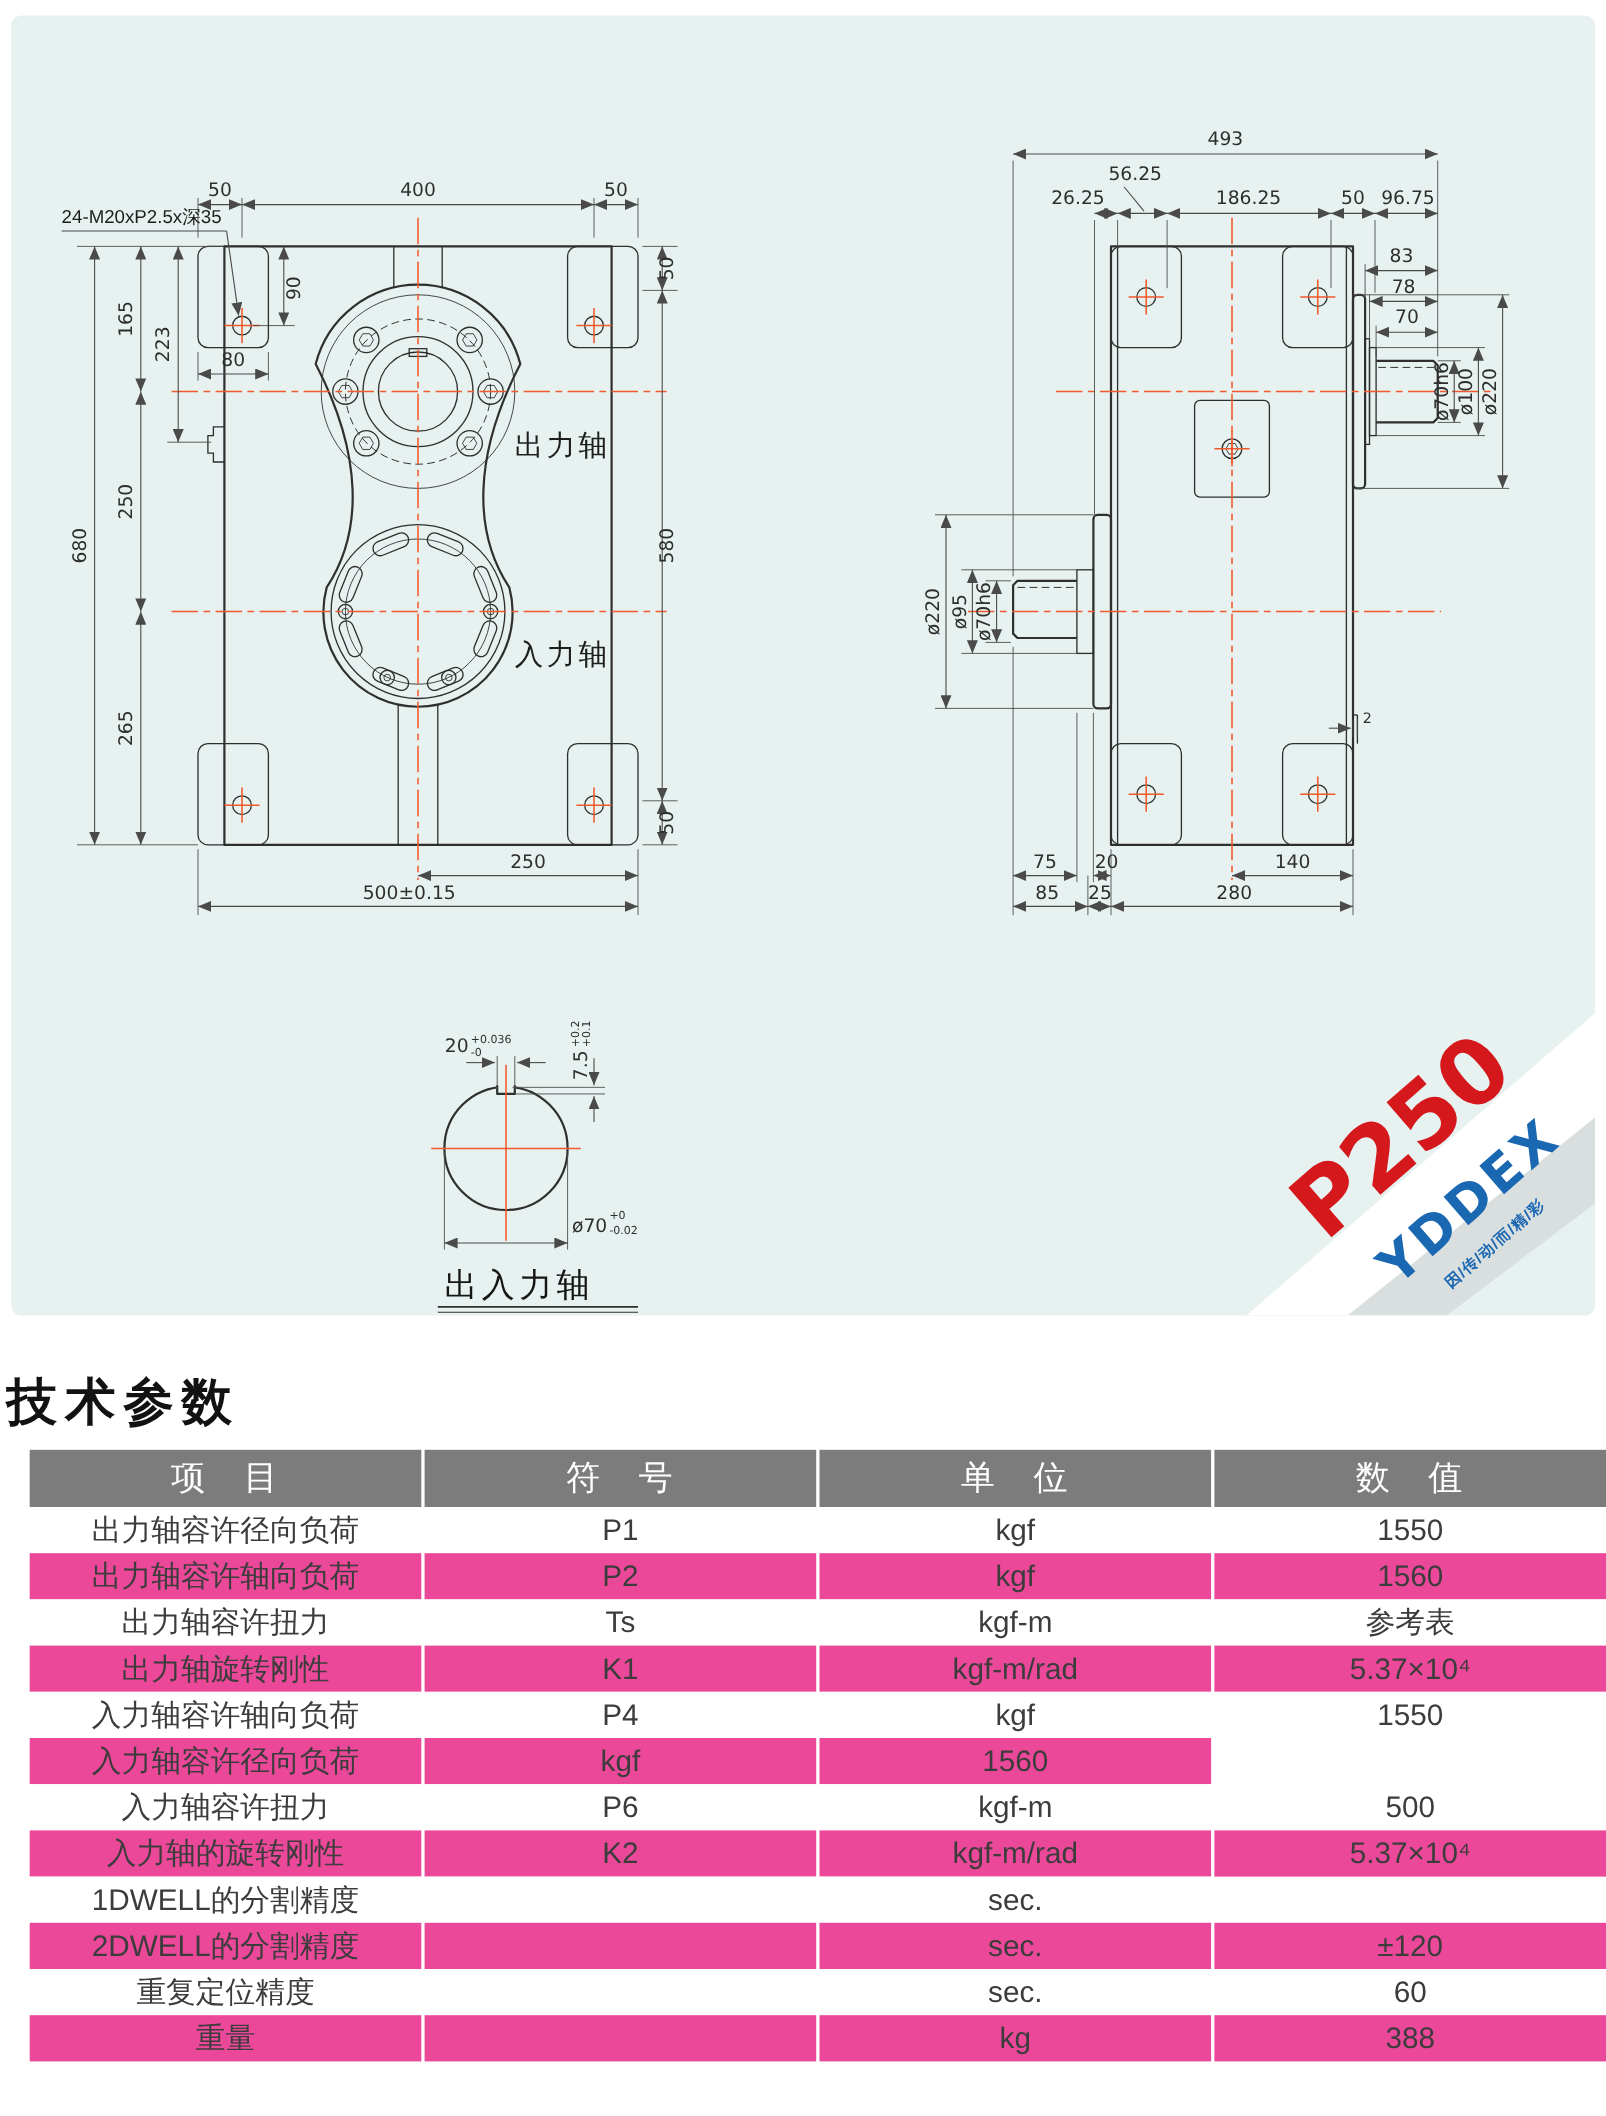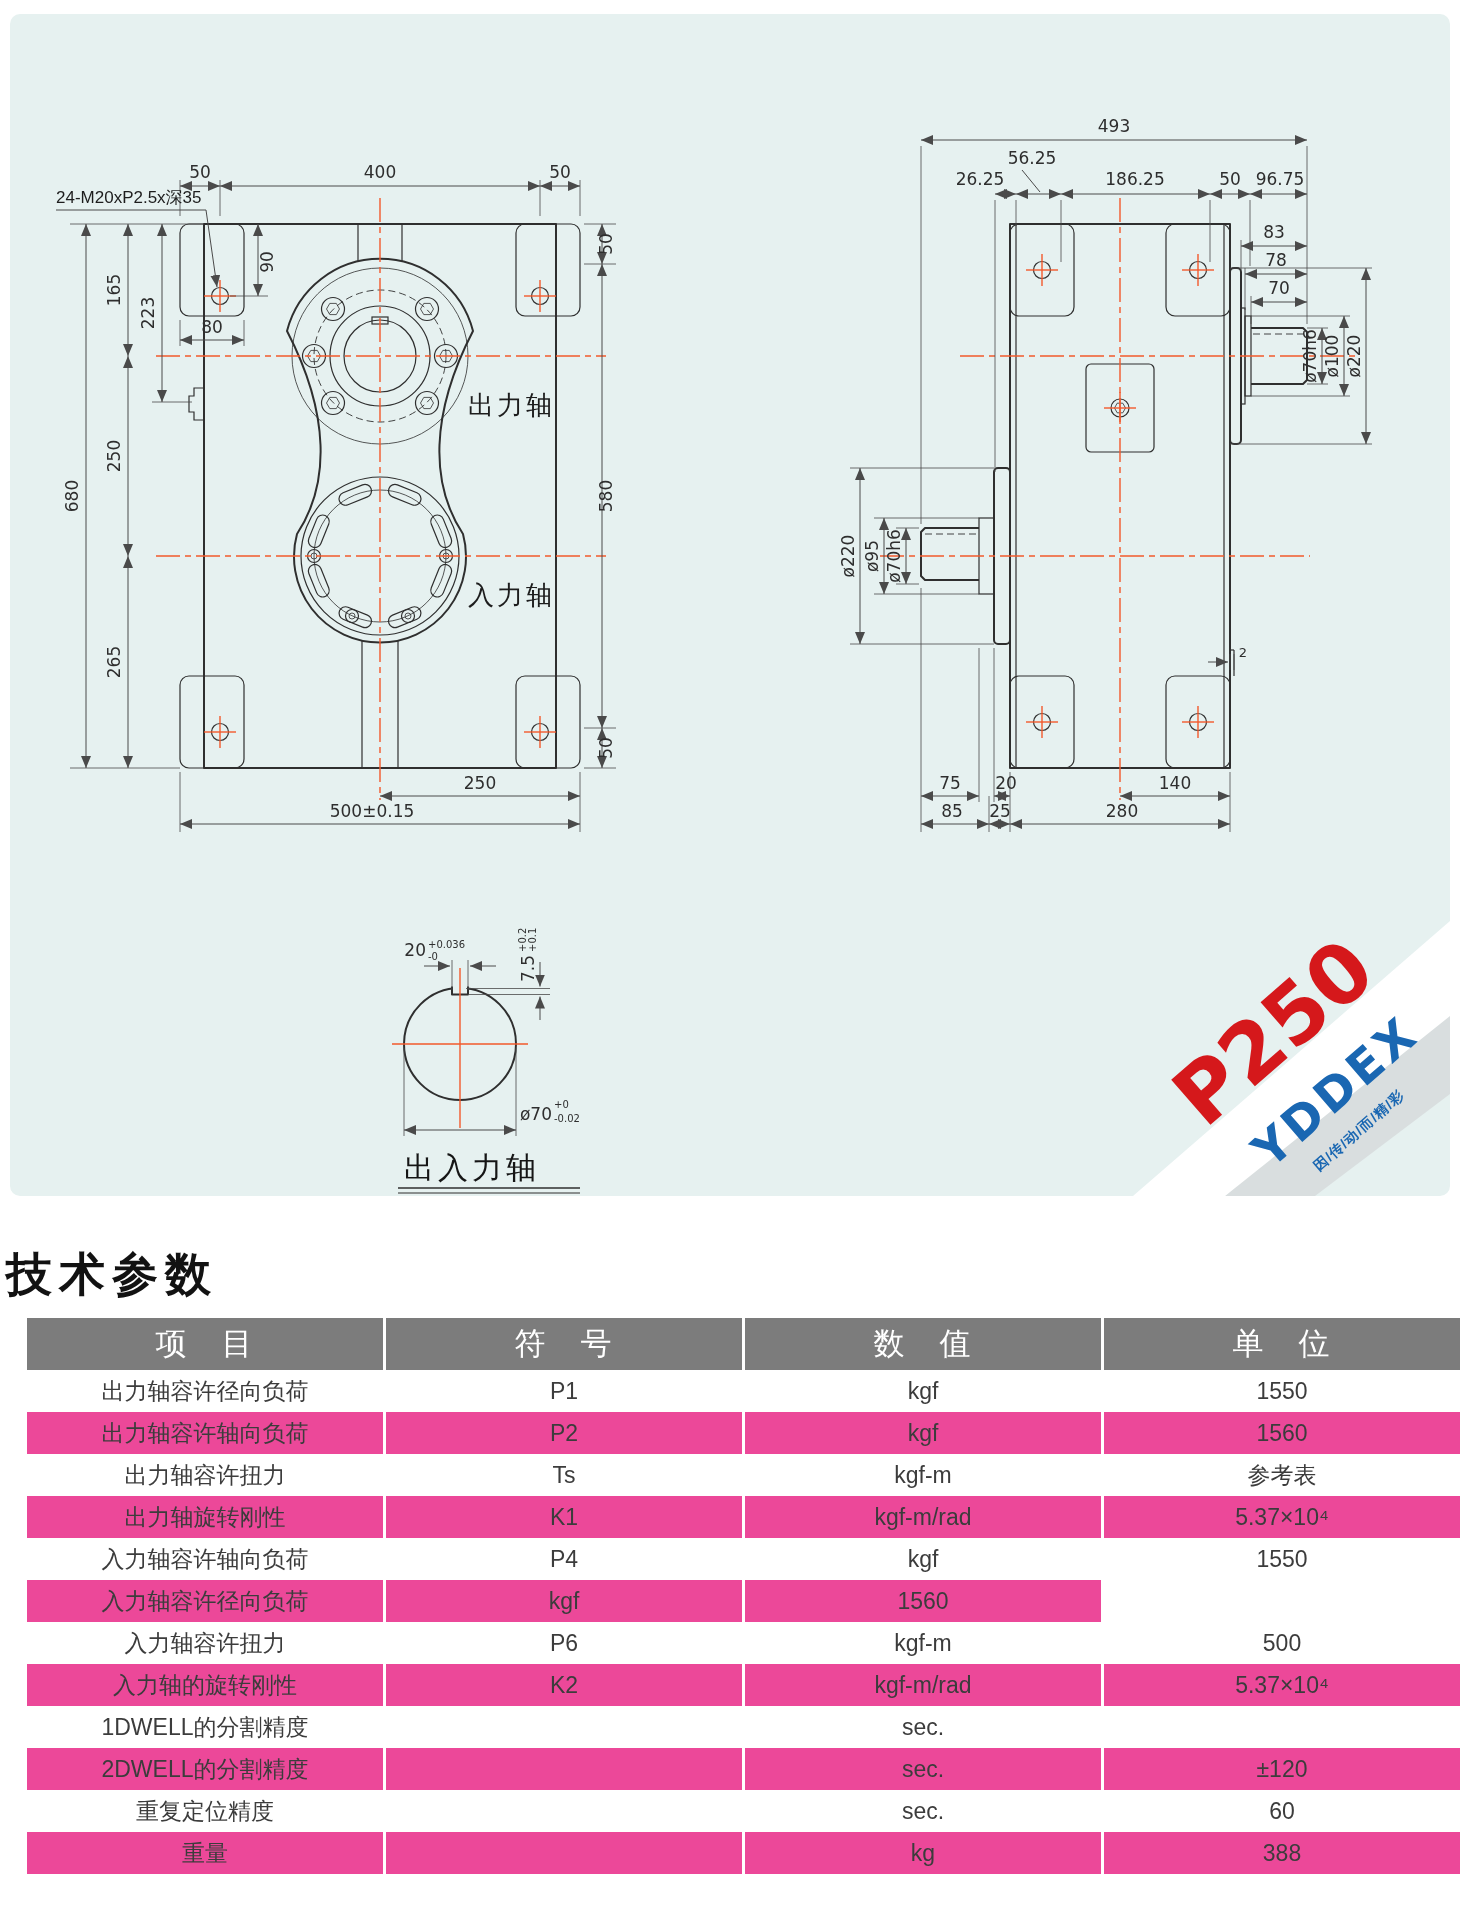--- a/index.html
+++ b/index.html
@@ -27,21 +27,21 @@
   .cjk{font:26px "Liberation Sans",sans-serif;fill:#1d1d1d;letter-spacing:3px;}
   .note{font:17px "Liberation Sans",sans-serif;fill:#1d1d1d;}
   
   .specs{position:absolute;left:0;top:1244px;width:1460px;}
   .specs h2{margin:0 0 12px 6px;font-size:46px;font-weight:bold;color:#121212;
             letter-spacing:7px;}
   .tbl{padding-left:27px;}
   .hrow,.drow{display:grid;grid-template-columns:1fr 1fr 1fr 1fr;column-gap:3px;}
   .hcell{background:#7c7c7c;color:#ffffff;height:52px;line-height:52px;
          text-align:center;font-size:31px;letter-spacing:2px;}
-  .dcell{height:42px;line-height:42px;text-align:center;font-size:23px;
+  .dcell{height:42px;line-height:42px;text-align:center;font-size:27px;
          color:#3c3c3c;background:#ffffff;}
   .drow.alt .dcell{background:#ec4899;}
   
   .lg-model{font:bold 82px "DejaVu Sans",sans-serif;text-anchor:middle;}
   .lg-brand{font:bold 47px "DejaVu Sans",sans-serif;text-anchor:middle;letter-spacing:4px;}
   .lg-slogan{font:bold 14px "Liberation Sans",sans-serif;text-anchor:middle;letter-spacing:1px;}
 </style>
 </head>
 <body>
 
@@ -389,22 +389,22 @@
     <text class="lg-slogan" x="252" y="268" fill="#1a67b2" transform="rotate(-41 252 268)">因/传/动/而/精/彩</text>
   </svg>
 </div>
 
 <div class="specs">
   <h2>技术参数</h2>
   <div class="tbl">
     <div class="hrow">
       <div class="hcell">项　目</div>
       <div class="hcell">符　号</div>
+      <div class="hcell">单　位</div>
       <div class="hcell">数　值</div>
-      <div class="hcell">单　位</div>
     </div>
     <div class="drow">
       <div class="dcell">出力轴容许径向负荷</div>
       <div class="dcell">P1</div>
       <div class="dcell">kgf</div>
       <div class="dcell">1550</div>
     </div>
     <div class="drow alt">
       <div class="dcell">出力轴容许轴向负荷</div>
       <div class="dcell">P2</div>

